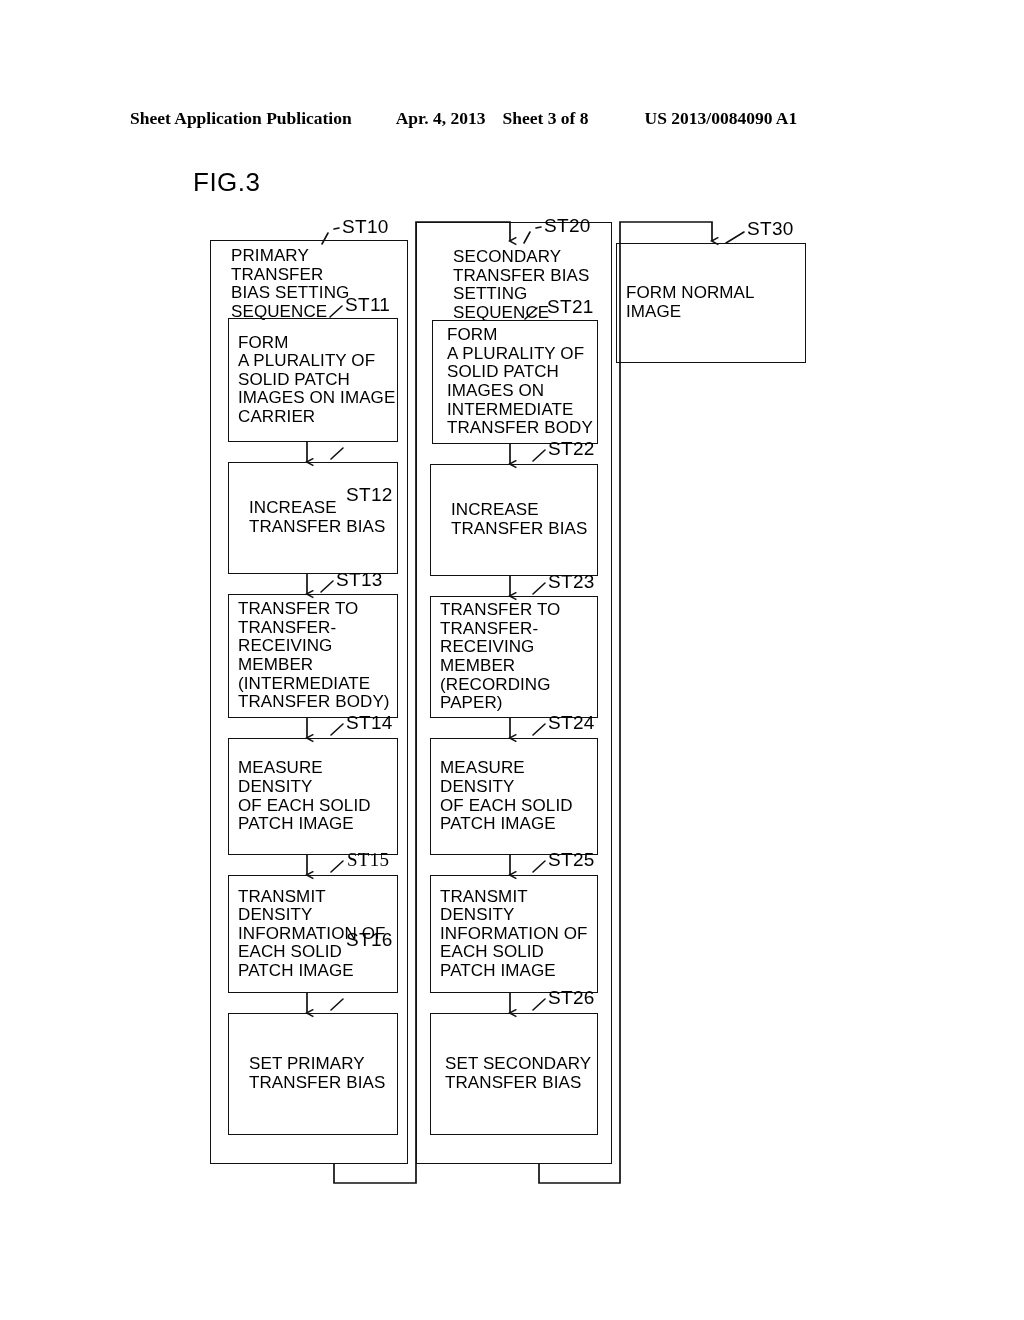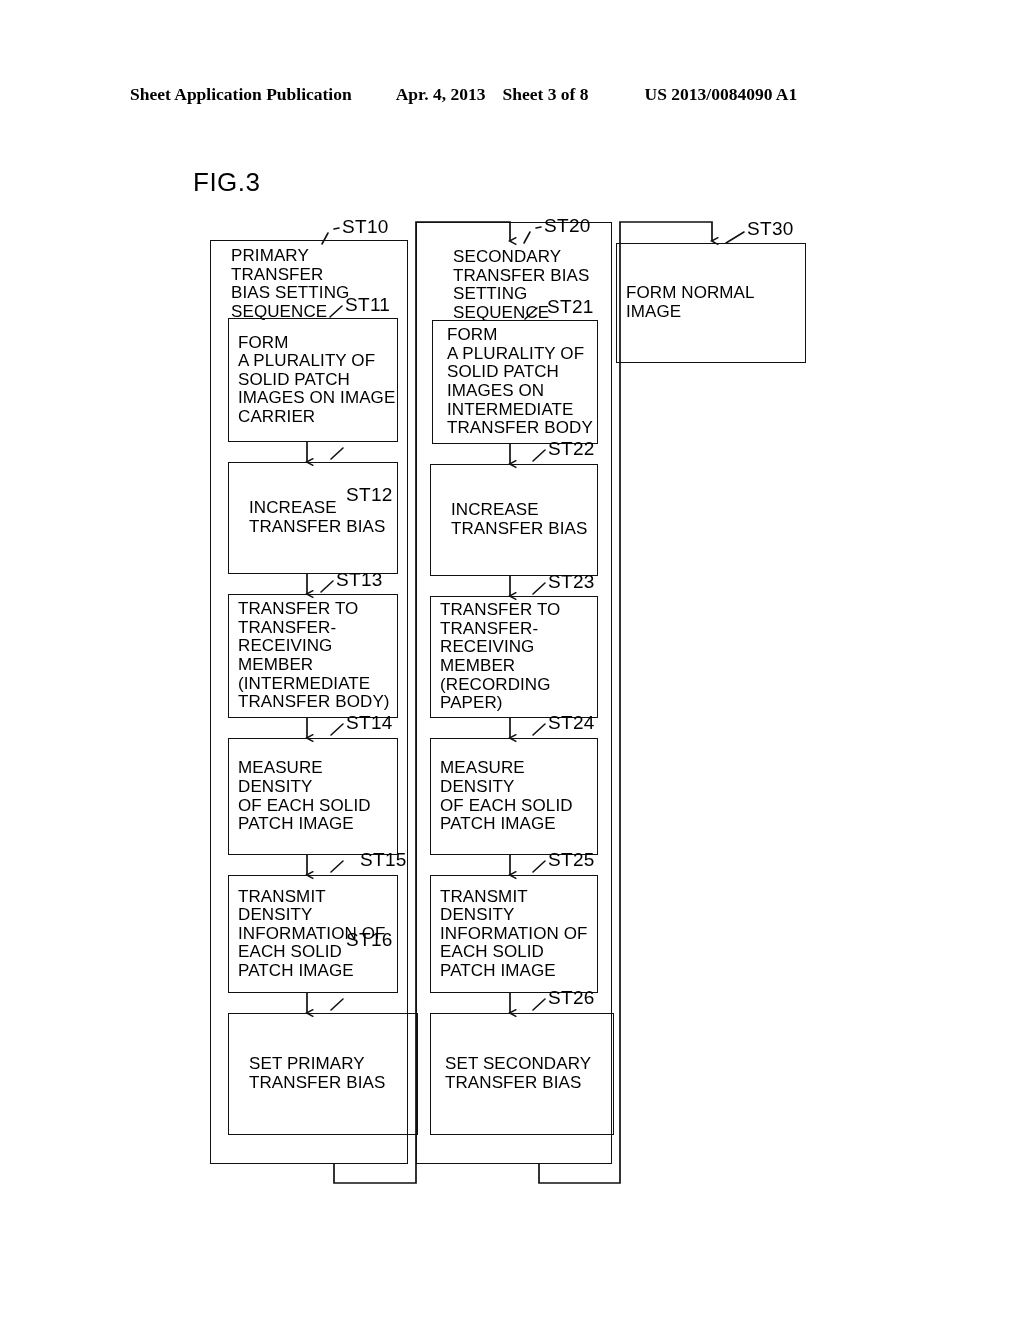--- a/index.html
+++ b/index.html
@@ -25,21 +25,21 @@
     height: 26px;
     font-family: "Liberation Serif", serif;
     font-weight: bold;
     font-size: 17.5px;
     letter-spacing: 0px;
     white-space: nowrap;
     display: flex;
     align-items: baseline;
   }
   #patent-header .h-pub   { }
-  #patent-header .h-date  { margin-left: 44px; }
+  #patent-header .h-date  { margin-left: 44px; margin-top: 24px; }
   #patent-header .h-sheet { margin-left: 17px; }
   #patent-header .h-num   { margin-left: 56px; }
 
   
   #fig-label {
     position: absolute;
     top: 167px;
     left: 193px;
     font-size: 26px;
     letter-spacing: 0.5px;
@@ -211,23 +211,23 @@
 PATCH IMAGE</div>
 </div>
 <div class="step-tag" style="left:346px; top:712px;">ST14</div>
 
 <div class="flow-box" style="left:228px; top:875px; width:170px; height:118px;">
   <div class="bt">TRANSMIT DENSITY
 INFORMATION OF
 EACH SOLID
 PATCH IMAGE</div>
 </div>
-<div class="step-tag" style="left:360px; top:849px;">ST15</div>
-
-<div class="flow-box" style="left:228px; top:1013px; width:190px; height:122px;">
+<div class="step-tag" style="left:347px; top:849px;font-family:Liberation Serif, serif;">ST15</div>
+
+<div class="flow-box" style="left:228px; top:1013px; width:170px; height:122px;">
   <div class="bt" style="padding-left:20px;">SET PRIMARY
 TRANSFER BIAS</div>
 </div>
 <div class="step-tag" style="left:346px; top:929px;">ST16</div>
 
 <div class="flow-box header-box" style="left:444px; top:244px; width:180px; height:68px;">
   <div class="bt" style="padding-top:4px;">SECONDARY
 TRANSFER BIAS
 SETTING SEQUENCE</div>
 </div>
@@ -266,21 +266,21 @@
 <div class="step-tag" style="left:548px; top:712px;">ST24</div>
 
 <div class="flow-box" style="left:430px; top:875px; width:168px; height:118px;">
   <div class="bt">TRANSMIT DENSITY
 INFORMATION OF
 EACH SOLID
 PATCH IMAGE</div>
 </div>
 <div class="step-tag" style="left:548px; top:849px;">ST25</div>
 
-<div class="flow-box" style="left:430px; top:1013px; width:184px; height:122px;">
+<div class="flow-box" style="left:430px; top:1013px; width:168px; height:122px;">
   <div class="bt" style="padding-left:14px;">SET SECONDARY
 TRANSFER BIAS</div>
 </div>
 <div class="step-tag" style="left:548px; top:987px;">ST26</div>
 
 <div class="flow-box" style="left:616px; top:243px; width:190px; height:120px;">
   <div class="bt" style="padding-left:9px;">FORM NORMAL IMAGE</div>
 </div>
 <div class="step-tag" style="left:747px; top:218px;">ST30</div>
 

